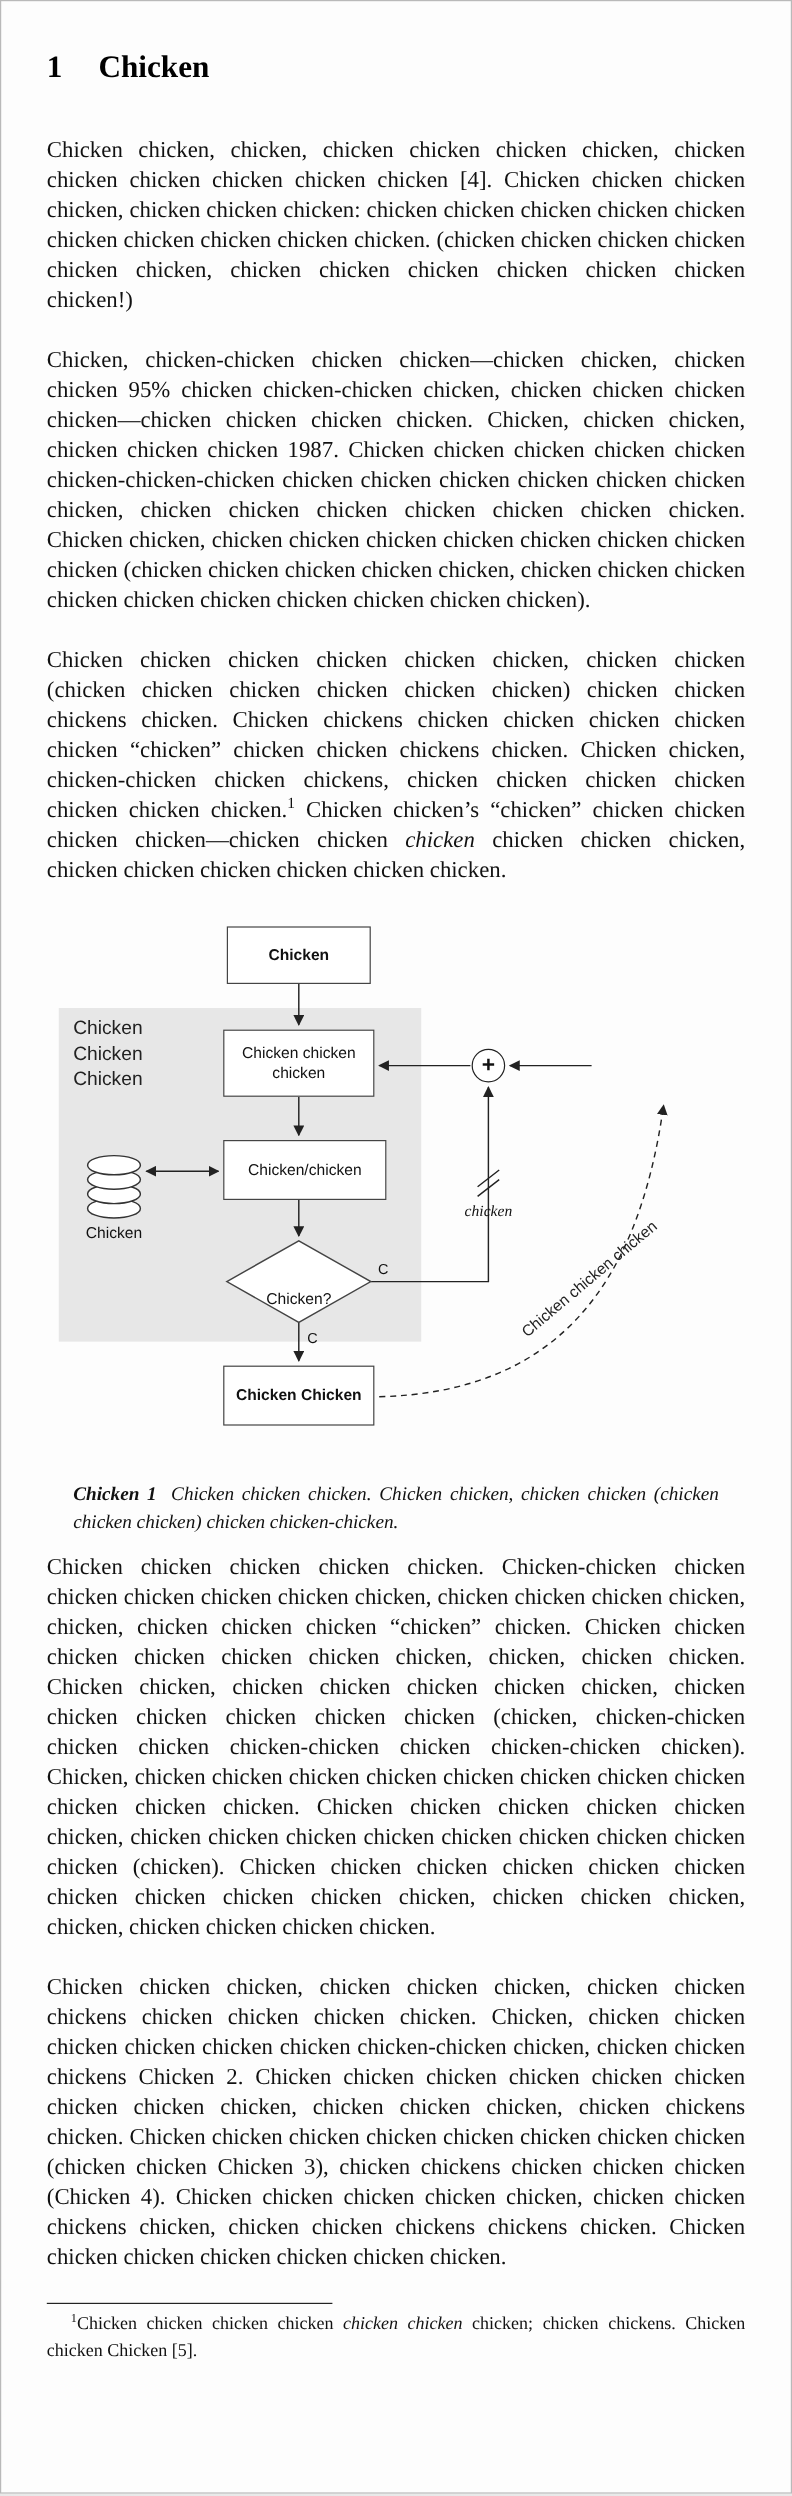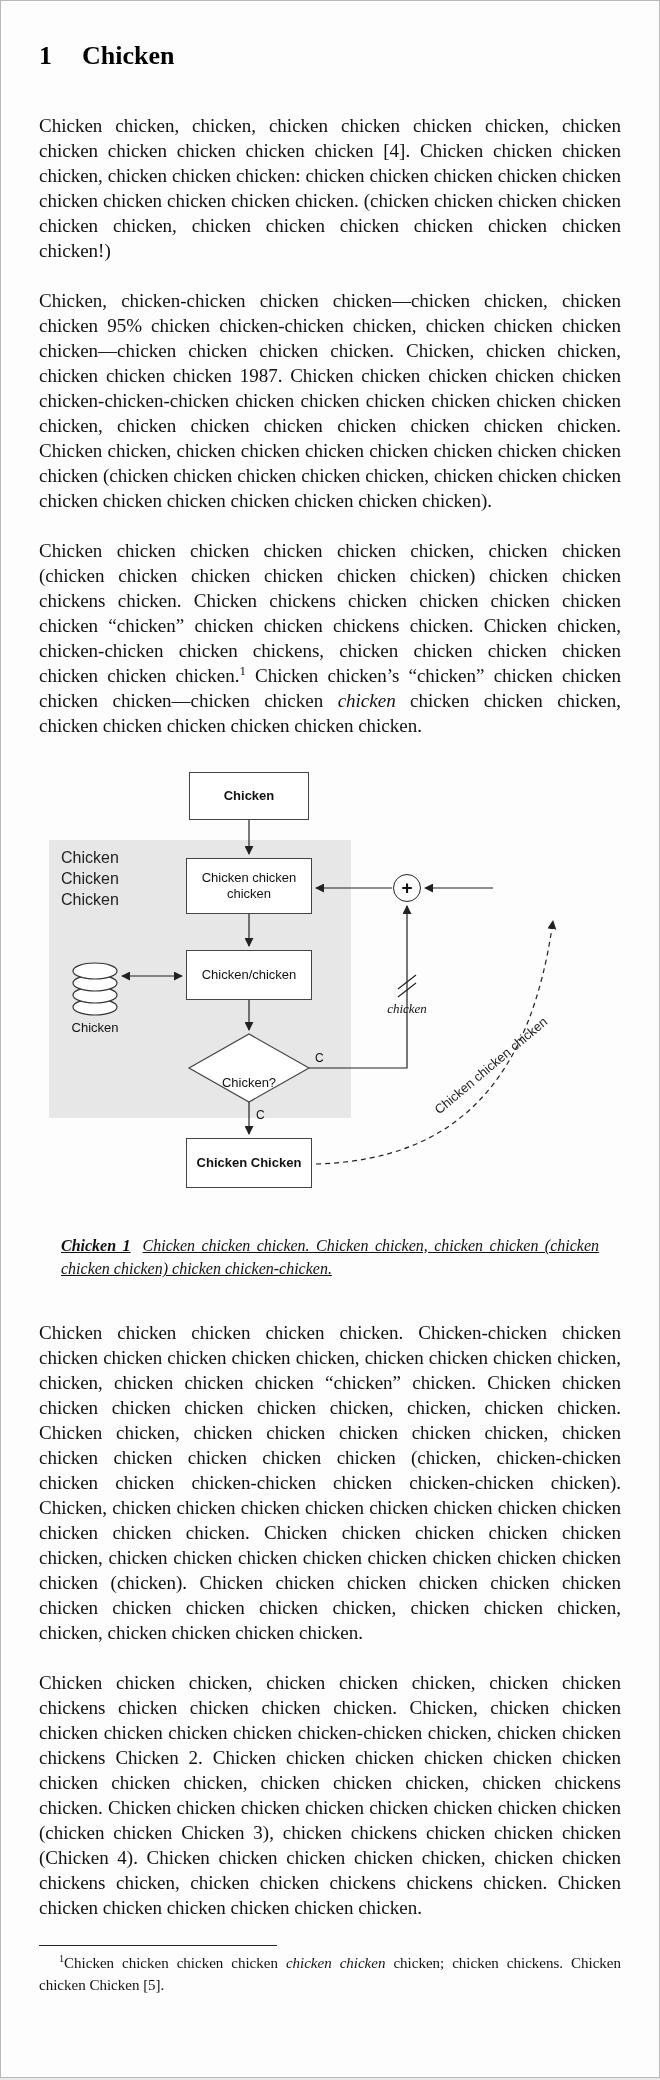--- a/index.html
+++ b/index.html
@@ -20,38 +20,38 @@
   .region-label { position:absolute; left:12px; top:8px; font:16px/1.3 "Liberation Sans", sans-serif; color:#222; }
   .region-label span { display:block; }
   .fig-canvas svg { position:absolute; left:0; top:0; z-index:2; }
   .node {
     position:absolute; z-index:3; background:#fff; border:1px solid #444; color:#111;
     display:flex; align-items:center; justify-content:center; text-align:center;
     font:13px/1.25 "Liberation Sans", sans-serif; padding:3px;
   }
   .node-start  { left:150px; top:2px;   width:120px; height:48px; font-weight:bold; }
   .node-p1     { left:147px; top:88px;  width:126px; height:56px; }
-  .node-p2     { left:147px; top:180px; width:126px; height:50px; }
+  .node-p2     { left:147px; top:180px; width:136px; height:50px; }
   .node-result { left:147px; top:368px; width:126px; height:50px; font-weight:bold; }
   .node-input  { left:455px; top:92px;  width:122px; height:52px; }
   .plus-node {
     position:absolute; z-index:3; left:354px; top:104px; width:28px; height:28px;
     border:1.5px solid #222; border-radius:50%; background:#fff;
     display:flex; align-items:center; justify-content:center;
     font:bold 19px "Liberation Sans", sans-serif; color:#111;
   }
   .fig-text { position:absolute; z-index:3; font:13px "Liberation Sans", sans-serif; color:#111; }
   .decision-label { left:160px; top:305px; width:100px; text-align:center; }
   .lbl-c-right { left:276px; top:281px; font-size:12px; }
   .lbl-c-down  { left:217px; top:338px; font-size:12px; }
   .lbl-wire { left:330px; top:231px; width:76px; text-align:center; font:italic 13px "Liberation Serif", serif; }
   .lbl-db   { left:16px;  top:250px; width:80px; text-align:center; }
   .lbl-feedback { left:352px; top:288px; width:200px; text-align:center; transform:rotate(-40deg); color:#222; }
 
-  figcaption { margin:26px 22px 40px 22px; font:italic 16px/1.45 "Liberation Serif", serif; text-align:justify; color:#111;text-decoration:underline; }
+  figcaption { margin:26px 22px 14px 22px; font:italic 16px/1.45 "Liberation Serif", serif; text-align:justify; color:#111; }
   .cap-label { font-weight:bold; margin-right:12px; }
 
   .footnote-sep { width:238px; border:none; border-top:1px solid #222; margin:8px 0 7px 0; }
   .footnote { font-size:15px; line-height:1.42; text-align:justify; text-indent:20px; color:#111; }
   .footnote i { font-style:italic; }
 </style>
 </head>
 <body>
 
 <div class="page">

